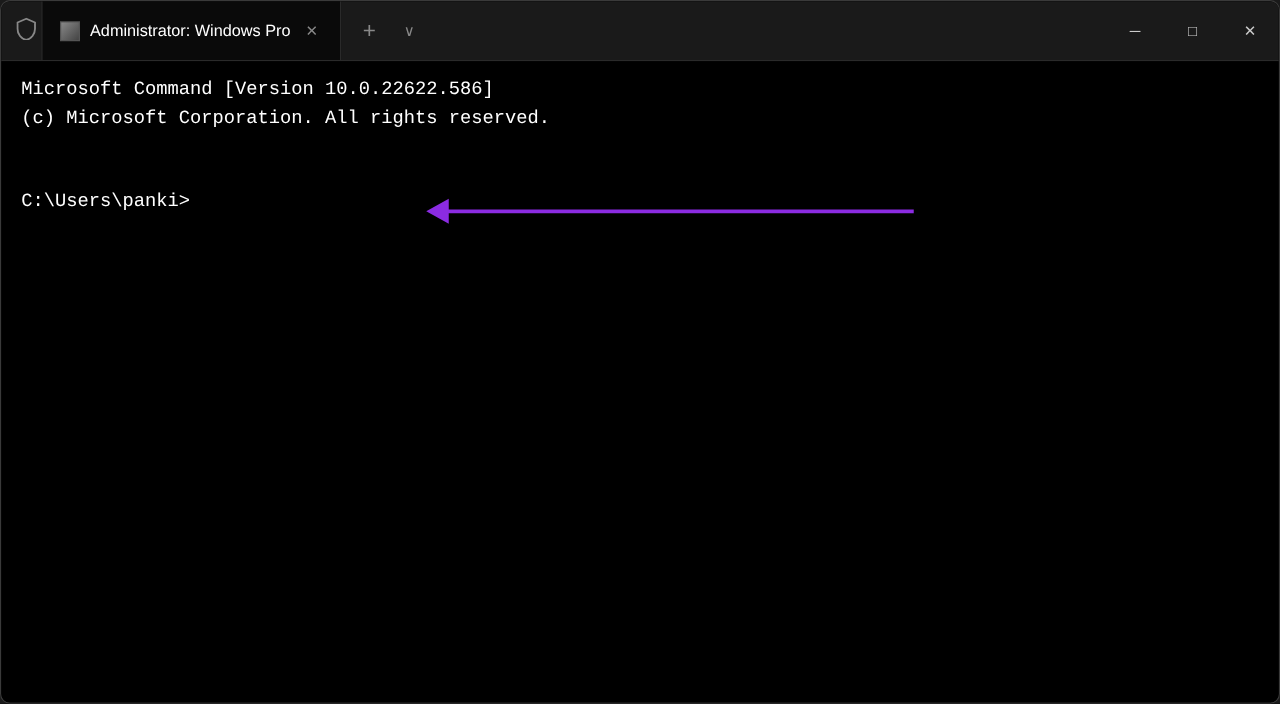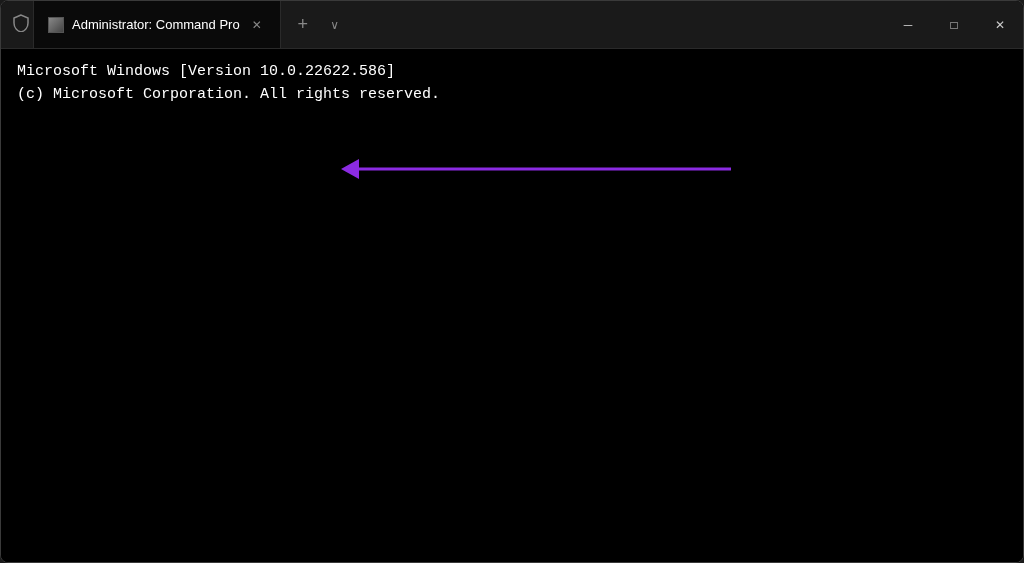--- a/index.html
+++ b/index.html
@@ -177,40 +177,41 @@
       <span class="shield-icon">
         <svg width="16" height="18" viewBox="0 0 16 18" fill="none">
           <path d="M8 1L1 4v5c0 4.5 3 8 7 9 4-1 7-4.5 7-9V4L8 1z" stroke="#888" stroke-width="1.5" fill="none"></path>
         </svg>
       </span>
 
       <div class="tab">
         <div class="tab-icon">
           <div class="tab-icon-img"></div>
         </div>
-        <span class="tab-title">Administrator: Command Pro</span>
+        <span class="tab-title">Administrator: Windows Pro</span>
         <span class="tab-close">✕</span>
       </div>
 
       <div class="new-tab-btn">+</div>
       <div class="dropdown-btn">∨</div>
     </div>
 
     <div class="titlebar-controls">
       <div class="ctrl-btn">─</div>
       <div class="ctrl-btn">□</div>
       <div class="ctrl-btn close">✕</div>
     </div>
   </div>
 
   <div class="terminal">
-    <div class="terminal-line">Microsoft Windows [Version 10.0.22622.586]</div>
+    <div class="terminal-line">Microsoft Command [Version 10.0.22622.586]</div>
     <div class="terminal-line">(c) Microsoft Corporation. All rights reserved.</div>
     <div class="terminal-line empty"></div>
     <div class="terminal-line empty"></div>
+    <div class="terminal-line">C:\Users\panki&gt;</div>
 
     <div class="arrow-container">
       <svg class="arrow-svg" width="400" height="60" viewBox="0 0 400 60">
 
         <line x1="390" y1="20" x2="10" y2="20" stroke="#8B2BE2" stroke-width="3"></line>
 
         <polygon points="0,20 18,10 18,30" fill="#8B2BE2"></polygon>
       </svg>
     </div>
   </div>

